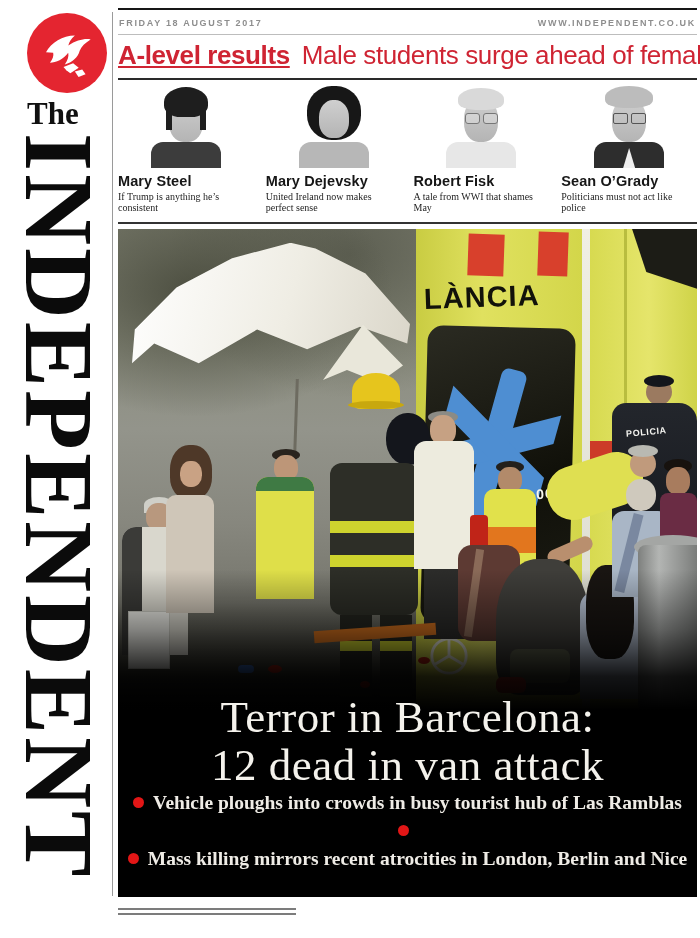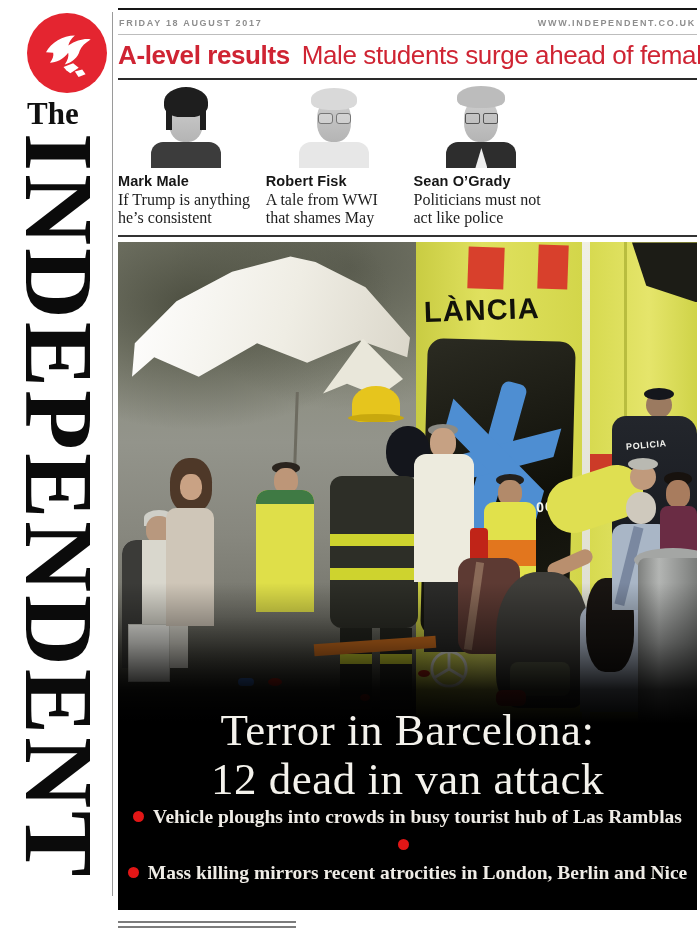--- a/index.html
+++ b/index.html
@@ -19,27 +19,27 @@
           letter-spacing:3px;color:#0b0b0b;}
   .vrule{position:absolute;left:112px;top:12px;width:1px;height:884px;background:#9a9a9a;}
 
   
   .content{position:absolute;left:118px;top:0;width:579px;}
   .top-rule{margin-top:8px;height:2px;background:#161616;}
   .topbar{display:flex;justify-content:space-between;padding:8px 1px 6px 1px;}
   .topbar span{font-size:9px;letter-spacing:1.7px;color:#8e8e8e;font-weight:700;}
   .rule-lt{height:1px;background:#bdbdbd;}
   .strap{padding:5px 0 7px 0;font-size:26px;letter-spacing:-0.4px;color:#cf2433;white-space:nowrap;}
-  .strap .tag{font-weight:700;margin-right:12px;}
+  .strap .tag{font-weight:700;margin-right:12px;text-decoration:underline;}
   .rule-dk{height:2px;background:#2a2a2a;}
 
   
   .cols{display:grid;grid-template-columns:repeat(4,1fr);column-gap:12px;padding:6px 0 8px 0;}
   .cname{font-size:14.5px;font-weight:700;color:#161616;margin-top:5px;letter-spacing:.1px;}
-  .chead{font-family:"Liberation Serif",serif;font-size:16px;line-height:1.14;color:#1d1d1d;margin-top:2px;}
+  .chead{font-family:"Liberation Serif",serif;font-size:10px;line-height:1.14;color:#1d1d1d;margin-top:2px;}
   .bust{position:relative;width:88px;height:82px;margin:0 auto;overflow:hidden;}
   .bust div{position:absolute;}
   .b-face{left:27px;top:12px;width:34px;height:44px;border-radius:46% 46% 42% 42%;
           background:linear-gradient(180deg,#cfcfcf,#b4b4b4);}
   .b-body{left:9px;bottom:0;width:70px;height:26px;border-radius:12px 12px 0 0;}
   .b-hair{border-radius:50% 50% 38% 38%;}
   
   .hs1 .b-hair{left:22px;top:1px;width:44px;height:30px;background:#1e1e1e;}
   .hs1 .b-side{left:24px;top:22px;width:6px;height:22px;background:#1e1e1e;}
   .hs1 .b-side2{left:58px;top:22px;width:6px;height:22px;background:#1e1e1e;}
@@ -213,22 +213,31 @@
 
     <div class="cols">
       <div class="col">
         <div class="bust hs1">
           <div class="b-face"></div>
           <div class="b-hair"></div>
           <div class="b-side"></div>
           <div class="b-side2"></div>
           <div class="b-body"></div>
         </div>
-        <div class="cname">Mark Male</div>
+        <div class="cname">Mary Steel</div>
         <div class="chead">If Trump is anything he’s consistent</div>
+      </div>
+      <div class="col">
+        <div class="bust hs2">
+          <div class="b-hair"></div>
+          <div class="b-face"></div>
+          <div class="b-body"></div>
+        </div>
+        <div class="cname">Mary Dejevsky</div>
+        <div class="chead">United Ireland now makes perfect sense</div>
       </div>
       <div class="col">
         <div class="bust hs3">
           <div class="b-face"></div>
           <div class="b-hair"></div>
           <div class="b-gl1"></div>
           <div class="b-gl2"></div>
           <div class="b-body"></div>
         </div>
         <div class="cname">Robert Fisk</div>

